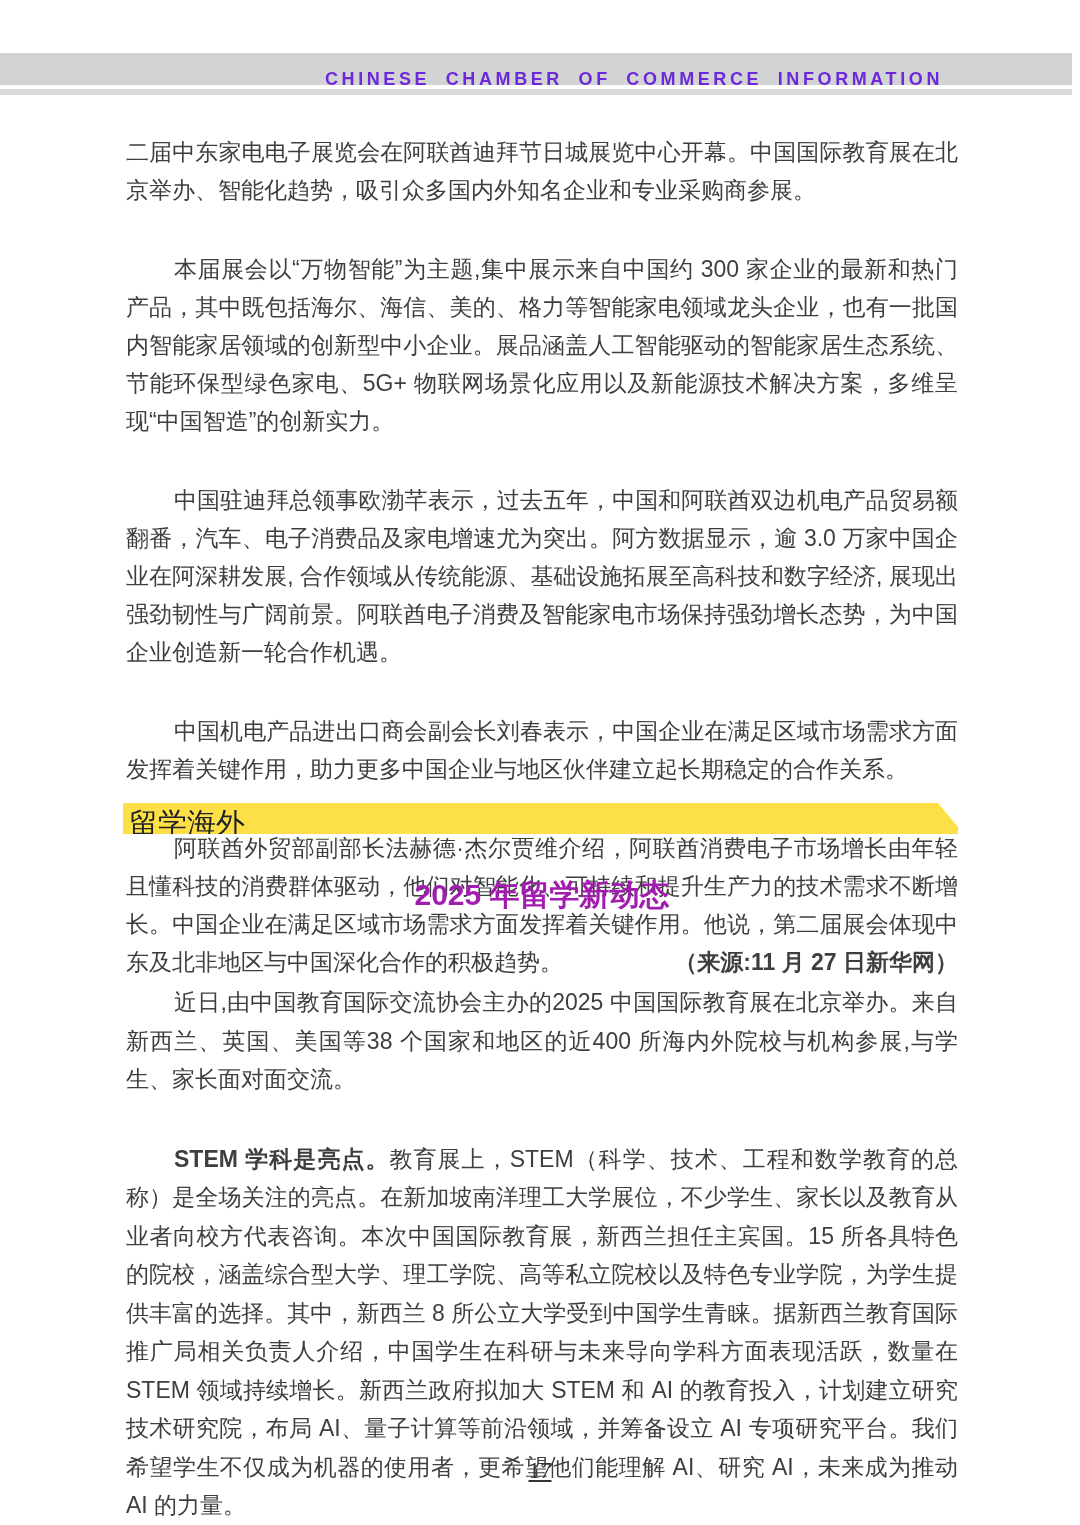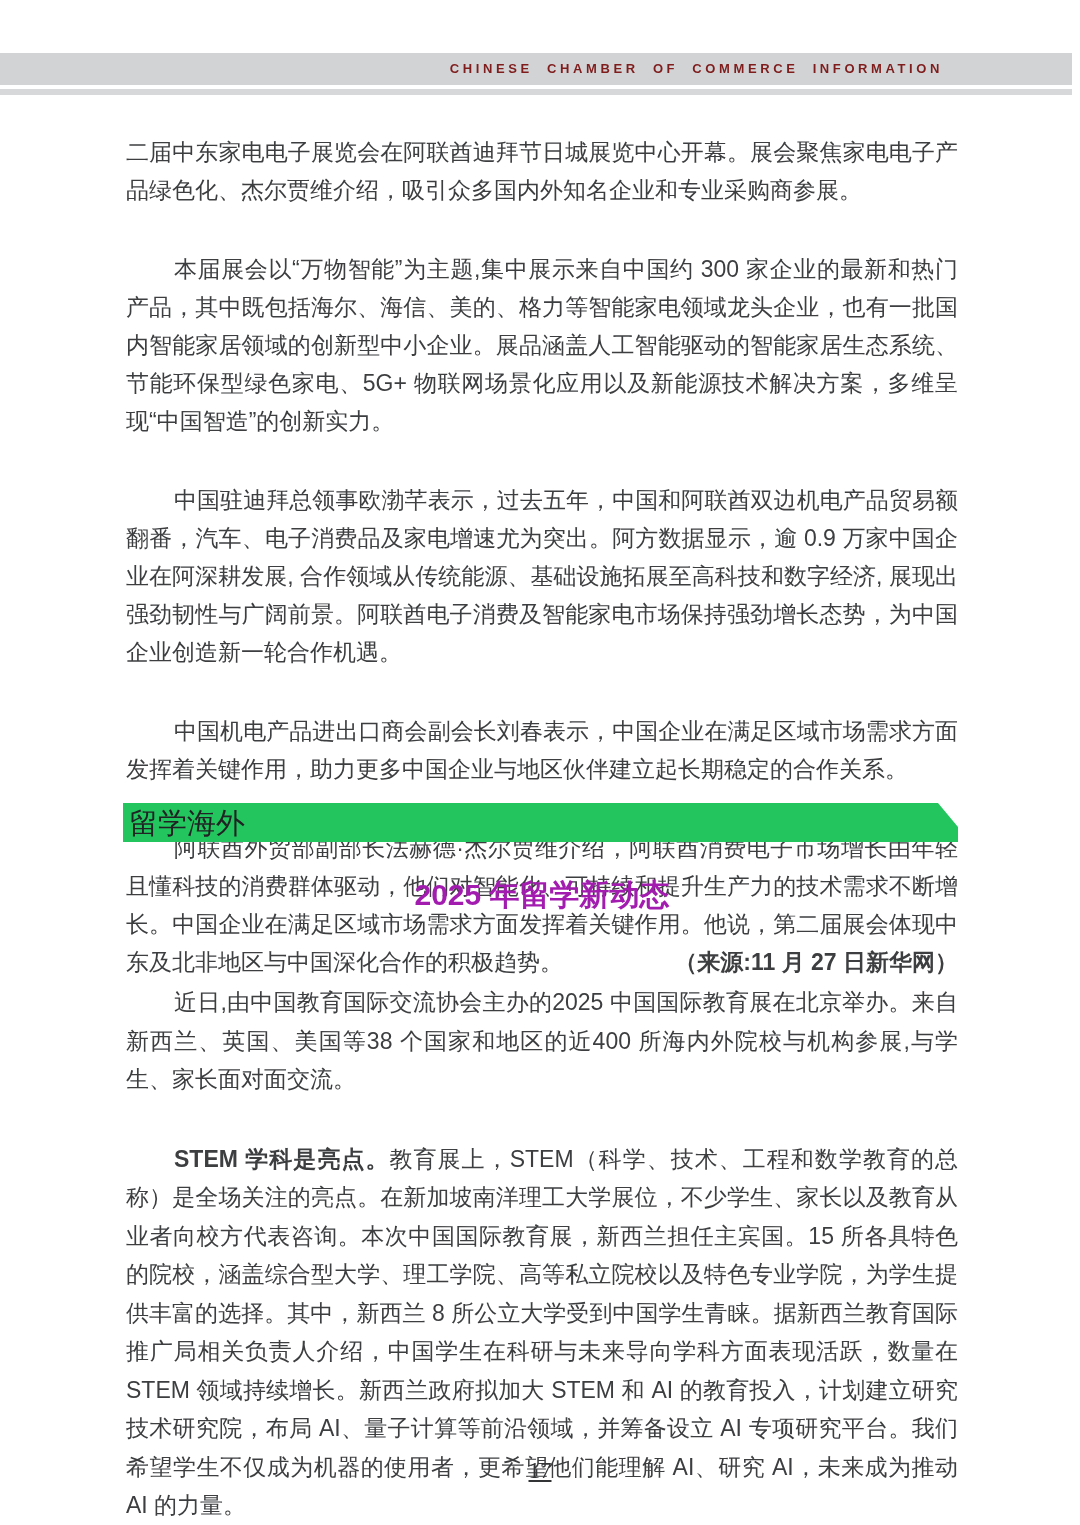--- a/index.html
+++ b/index.html
@@ -13,27 +13,27 @@
   }
   
   .header-bar{
     position:absolute;
     top:53px;left:0;
     width:1072px;height:32px;
     background:#d2d3d5;
   }
   .header-bar .banner-text{
     position:absolute;
-    right:129px;top:0;
+    right:129px;top:10px;
     line-height:32px;
-    font-size:13px;
+    font-size:18px;
     font-weight:bold;
     letter-spacing:3.6px;
     word-spacing:7px;
-    color:#7f1d1d;
+    color:#6d28d9;
     white-space:nowrap;
   }
   .header-strip{
     position:absolute;
     top:89px;left:0;
     width:1072px;height:6px;
     background:#d7d8da;
   }
   
   .article{
@@ -51,22 +51,22 @@
   .lead{font-weight:bold;}
   .source{
     float:right;
     font-weight:bold;
     text-indent:0;
   }
   
   .section-bar{
     position:absolute;
     top:803px;left:123px;
-    width:835px;height:39px;
-    background:#22c55e;
+    width:835px;height:31px;
+    background:#fde047;
     clip-path:polygon(0 0, calc(100% - 20px) 0, 100% 24px, 100% 100%, 0 100%);
   }
   .section-label{
     display:block;
     padding-left:6px;
     line-height:40px;
     font-size:29px;
     color:#212223;
     font-family:"Liberation Serif","DejaVu Serif",serif;
   }
@@ -100,27 +100,27 @@
 
 <div class="page">
 
   <div class="header-bar">
     <span class="banner-text">CHINESE CHAMBER OF COMMERCE INFORMATION</span>
   </div>
   <div class="header-strip"></div>
 
   <div class="article article-1">
     <p class="no-indent">
-      <span>二届中东家电电子展览会在阿联酋迪拜节日城展览中心开幕。展会聚焦家电电子产品绿色化、杰尔贾维介绍，吸引众多国内外知名企业和专业采购商参展。</span>
+      <span>二届中东家电电子展览会在阿联酋迪拜节日城展览中心开幕。中国国际教育展在北京举办、智能化趋势，吸引众多国内外知名企业和专业采购商参展。</span>
     </p>
     <p class="indent">
       <span>本届展会以“万物智能”为主题,集中展示来自中国约 300 家企业的最新和热门产品，其中既包括海尔、海信、美的、格力等智能家电领域龙头企业，也有一批国内智能家居领域的创新型中小企业。展品涵盖人工智能驱动的智能家居生态系统、节能环保型绿色家电、5G+ 物联网场景化应用以及新能源技术解决方案，多维呈现“中国智造”的创新实力。</span>
     </p>
     <p class="indent">
-      <span>中国驻迪拜总领事欧渤芊表示，过去五年，中国和阿联酋双边机电产品贸易额翻番，汽车、电子消费品及家电增速尤为突出。阿方数据显示，逾 0.9 万家中国企业在阿深耕发展, 合作领域从传统能源、基础设施拓展至高科技和数字经济, 展现出强劲韧性与广阔前景。阿联酋电子消费及智能家电市场保持强劲增长态势，为中国企业创造新一轮合作机遇。</span>
+      <span>中国驻迪拜总领事欧渤芊表示，过去五年，中国和阿联酋双边机电产品贸易额翻番，汽车、电子消费品及家电增速尤为突出。阿方数据显示，逾 3.0 万家中国企业在阿深耕发展, 合作领域从传统能源、基础设施拓展至高科技和数字经济, 展现出强劲韧性与广阔前景。阿联酋电子消费及智能家电市场保持强劲增长态势，为中国企业创造新一轮合作机遇。</span>
     </p>
     <p class="indent">
       <span>中国机电产品进出口商会副会长刘春表示，中国企业在满足区域市场需求方面发挥着关键作用，助力更多中国企业与地区伙伴建立起长期稳定的合作关系。</span>
     </p>
     <p class="indent">
       <span>阿联酋外贸部副部长法赫德·杰尔贾维介绍，阿联酋消费电子市场增长由年轻且懂科技的消费群体驱动，他们对智能化、可持续和提升生产力的技术需求不断增长。中国企业在满足区域市场需求方面发挥着关键作用。他说，第二届展会体现中东及北非地区与中国深化合作的积极趋势。</span>
       <span class="source">（来源:11 月 27 日新华网）</span>
     </p>
   </div>
 

